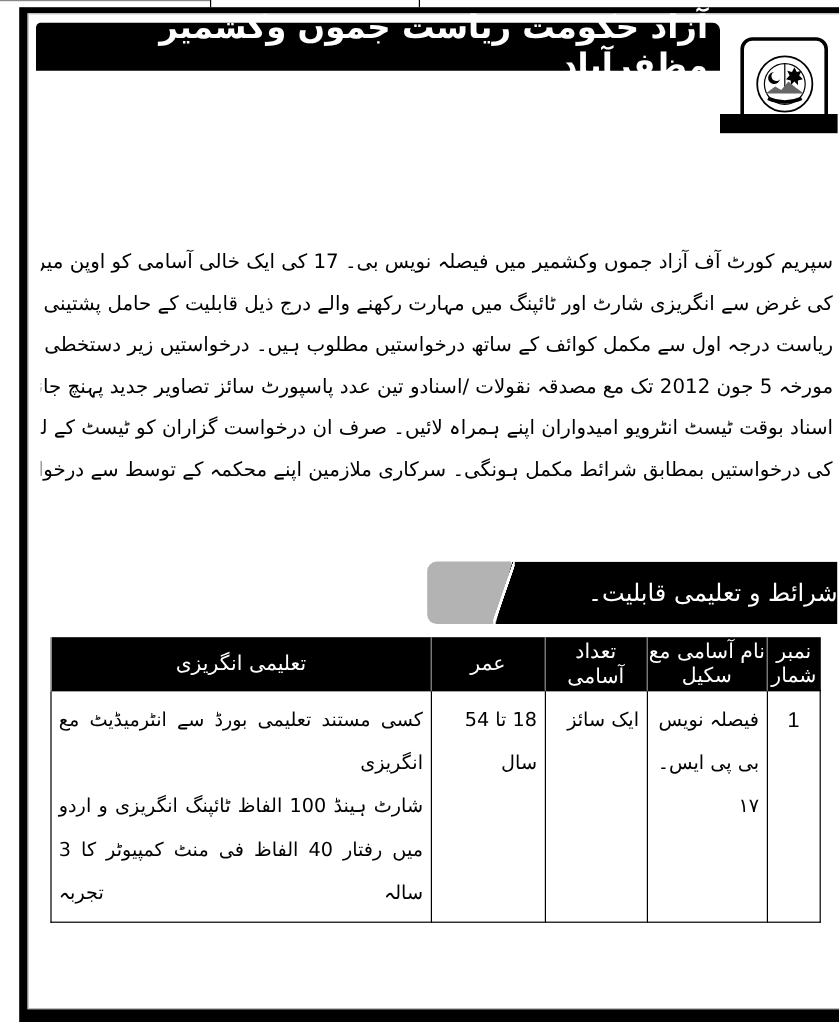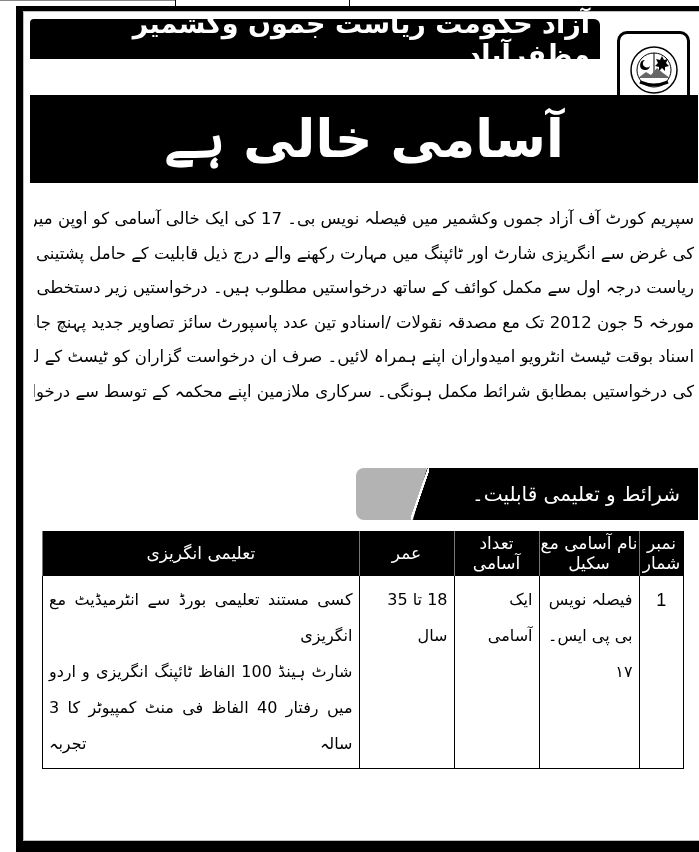--- a/index.html
+++ b/index.html
@@ -55,21 +55,21 @@
   }
   .body-line { display: block; white-space: nowrap; overflow: hidden; text-align: justify; text-align-last: justify; height: 34.5px; }
   
   .section-gray {
     position: absolute; left: 340px; top: 462px; width: 70px; height: 52px;
     background: #b3b3b3; border-radius: 8px 0 0 8px;
   }
   .section-black {
     position: absolute; left: 397px; top: 462px; width: 285px; height: 52px;
     background: #000; color: #fff; direction: rtl;
-    display: flex; align-items: center; padding-right: 18px; box-sizing: border-box;
+    display: flex; align-items: center; box-sizing: border-box;
     font-size: 20px;
     clip-path: polygon(14px 0, 100% 0, 100% 100%, 0 100%);
   }
   .section-slash {
     position: absolute; left: 395px; top: 462px; width: 18px; height: 52px;
     background: linear-gradient(to left top, transparent 46%, #fff 47%, #fff 53%, transparent 54%);
   }
   
   table.quals {
     position: absolute; left: 26px; top: 525px; width: 642px;
@@ -78,21 +78,21 @@
   table.quals th {
     background: #000; color: #fff; font-weight: normal; height: 42px;
     border-left: 1px solid #777; font-size: 17px;
   }
   table.quals td {
     border: 1px solid #000; vertical-align: top; padding: 6px 6px;
     line-height: 36px; color: #000;
   }
   .col-no { width: 42px; }
   .col-name { width: 97px; }
-  .col-count { width: 82px; }
+  .col-count { width: 82px; font-family: Liberation Serif, serif; }
   .col-age { width: 92px; }
   td.no-cell { text-align: center; font-family: "Liberation Sans", sans-serif; font-size: 18px; }
   td.qual-cell { text-align: justify; text-align-last: justify; margin-left: 36px; }
   
   .footer {
     position: absolute; left: 14px; top: 710px; width: 668px; height: 127px;
     background: #000; color: #fff;
   }
   .pid {
     position: absolute; left: 6px; top: 6px; font-family: "Liberation Sans", sans-serif;
@@ -127,23 +127,20 @@
       <circle cx="26" cy="26" r="17" fill="none" stroke="#000" stroke-width="1"></circle>
       <line x1="26" y1="9" x2="26" y2="30" stroke="#000" stroke-width="1"></line>
       <path d="M17 16 a5 5 0 1 0 5 6 a4 4 0 1 1 -5 -6z" fill="#000"></path>
       <path d="M34 12 l2 4 l4 -1 l-2 4 l3 3 l-4 1 l0 4 l-3 -3 l-3 3 l0 -4 l-4 -1 l3 -3 l-2 -4 l4 1z" fill="#000"></path>
       <path d="M10 34 l8 -6 l5 3 l6 -7 l6 5 l7 5 z" fill="#666"></path>
       <path d="M12 38 q14 6 28 0" fill="none" stroke="#000" stroke-width="3"></path>
     </svg>
   </div>
 
   <div class="title-bar-right-cut"></div>
-  <div class="title-bar">
-    <span>آسامی خالی ہے</span>
-  </div>
 
   <div class="body-text">
     <span class="body-line">سپریم کورٹ آف آزاد جموں وکشمیر میں فیصلہ نویس بی۔ 17 کی ایک خالی آسامی کو اوپن میرٹ کے تحت پر کیے جانے</span>
     <span class="body-line">کی غرض سے انگریزی شارٹ اور ٹائپنگ میں مہارت رکھنے والے درج ذیل قابلیت کے حامل پشتینی باشندگان</span>
     <span class="body-line">ریاست درجہ اول سے مکمل کوائف کے ساتھ درخواستیں مطلوب ہیں۔ درخواستیں زیر دستخطی کے دفتر میں</span>
     <span class="body-line">مورخہ 5 جون 2012 تک مع مصدقہ نقولات /اسنادو تین عدد پاسپورٹ سائز تصاویر جدید پہنچ جانی چاہیں۔ اصل</span>
     <span class="body-line">اسناد بوقت ٹیسٹ انٹرویو امیدواران اپنے ہمراہ لائیں۔ صرف ان درخواست گزاران کو ٹیسٹ کے لیے بلایا جائیگا جن</span>
     <span class="body-line">کی درخواستیں بمطابق شرائط مکمل ہونگی۔ سرکاری ملازمین اپنے محکمہ کے توسط سے درخواستیں ارسال کرسکتے ہیں۔</span>
   </div>
 
@@ -163,22 +160,22 @@
         <th>تعلیمی انگریزی</th>
       </tr>
     </thead>
     <tbody>
       <tr>
         <td class="no-cell">1</td>
         <td>
           <div>فیصلہ نویس</div>
           <div>بی پی ایس۔ ۱۷</div>
         </td>
-        <td>ایک آسامی</td>
-        <td>18 تا 35 سال</td>
+        <td>ایک سائز</td>
+        <td>18 تا 54 سال</td>
         <td class="qual-cell">
           <div>کسی مستند تعلیمی بورڈ سے انٹرمیڈیٹ مع انگریزی</div>
           <div>شارٹ ہینڈ 100 الفاظ ٹائپنگ انگریزی و اردو</div>
           <div>میں رفتار 40 الفاظ فی منٹ کمپیوٹر کا 3 سالہ تجربہ</div>
         </td>
       </tr>
     </tbody>
   </table>
 
 </div>

